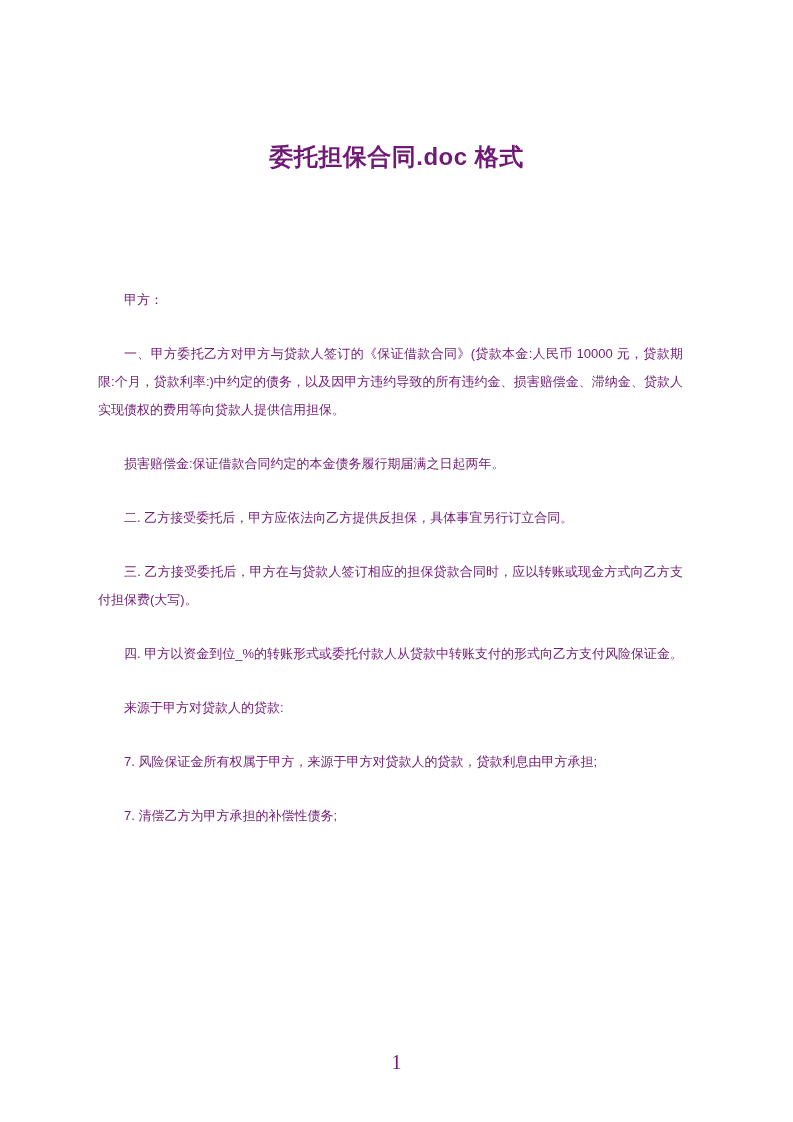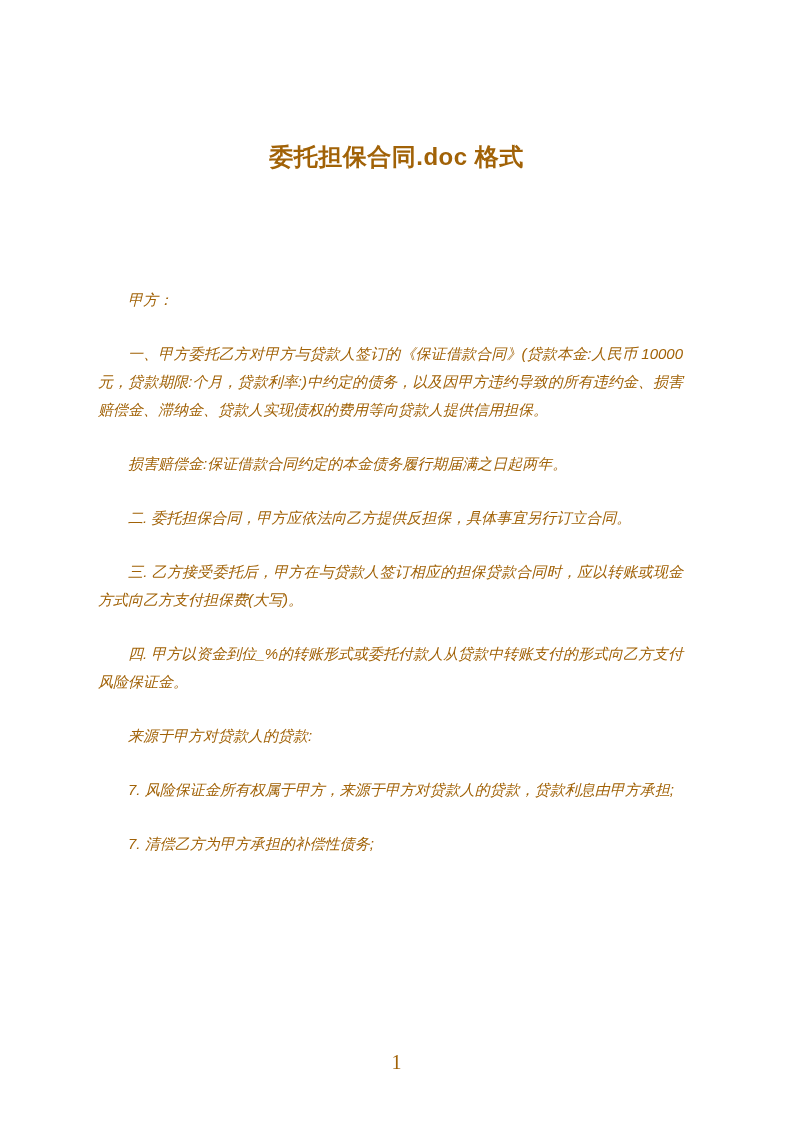--- a/index.html
+++ b/index.html
@@ -6,42 +6,41 @@
     margin: 0;
     padding: 0;
     background: #ffffff;
   }
   .page {
     position: relative;
     width: 793px;
     height: 1122px;
     margin: 0 auto;
     background: #ffffff;
-    color: #a16207;
+    color: #701a75;
     box-sizing: border-box;
     padding: 140px 98px 16px 98px;
     overflow: hidden;
     font-family: "Liberation Sans", "DejaVu Sans", sans-serif;
   }
   .doc-title {
     margin: 0 0 113px 0;
     font-size: 24px;
     line-height: 33px;
     font-weight: bold;
     text-align: center;
     letter-spacing: 0.5px;
   }
   .para {
     margin: 0 12px 26px 0;
-    font-size: 15px;
+    font-size: 13px;
     line-height: 28px;
     text-align: justify;
     text-indent: 2em;
     font-weight: normal;
-    font-style: italic;
   }
   .footer {
     position: absolute;
     left: 0;
     top: 1050px;
     width: 793px;
     text-align: center;
     font-family: "Liberation Serif", "DejaVu Serif", serif;
     font-size: 20px;
     line-height: 24px;
@@ -54,21 +53,21 @@
   <h1 class="doc-title">委托担保合同.doc 格式</h1>
 
   <p class="para">甲方：</p>
 
 
 
   <p class="para">一、甲方委托乙方对甲方与贷款人签订的《保证借款合同》(贷款本金:人民币 10000 元，贷款期限:个月，贷款利率:)中约定的债务，以及因甲方违约导致的所有违约金、损害赔偿金、滞纳金、贷款人实现债权的费用等向贷款人提供信用担保。</p>
 
   <p class="para">损害赔偿金:保证借款合同约定的本金债务履行期届满之日起两年。</p>
 
-  <p class="para">二. 委托担保合同，甲方应依法向乙方提供反担保，具体事宜另行订立合同。</p>
+  <p class="para">二. 乙方接受委托后，甲方应依法向乙方提供反担保，具体事宜另行订立合同。</p>
 
   <p class="para">三. 乙方接受委托后，甲方在与贷款人签订相应的担保贷款合同时，应以转账或现金方式向乙方支付担保费(大写)。</p>
 
   <p class="para">四. 甲方以资金到位_%的转账形式或委托付款人从贷款中转账支付的形式向乙方支付风险保证金。</p>
 
   <p class="para">来源于甲方对贷款人的贷款:</p>
 
   <p class="para">7. 风险保证金所有权属于甲方，来源于甲方对贷款人的贷款，贷款利息由甲方承担;</p>
 
   <p class="para">7. 清偿乙方为甲方承担的补偿性债务;</p>

